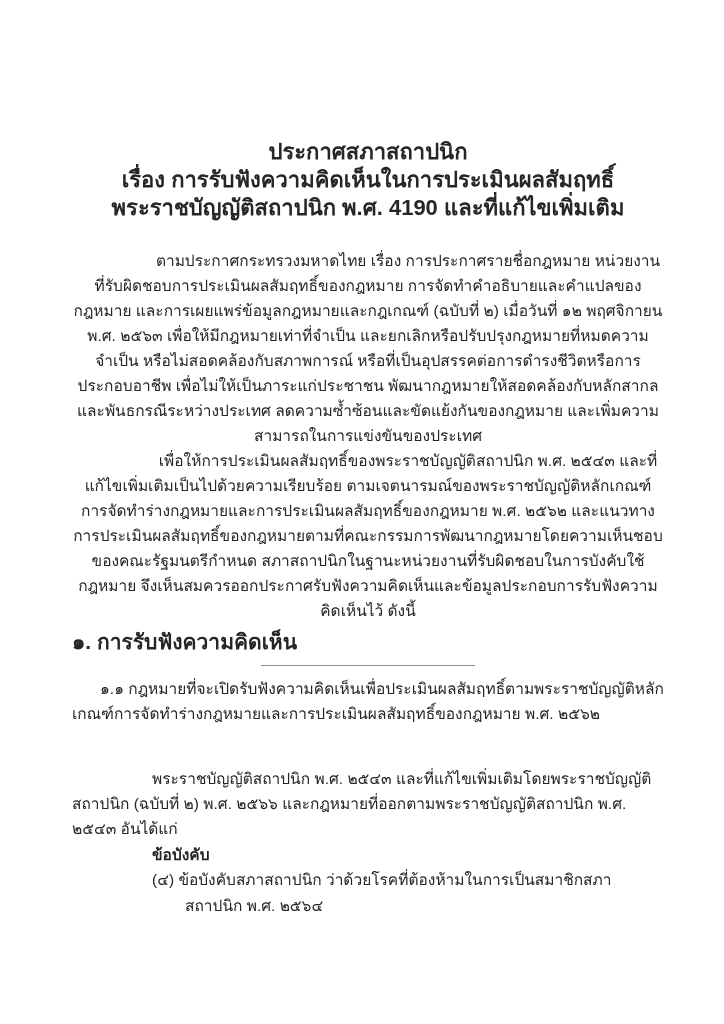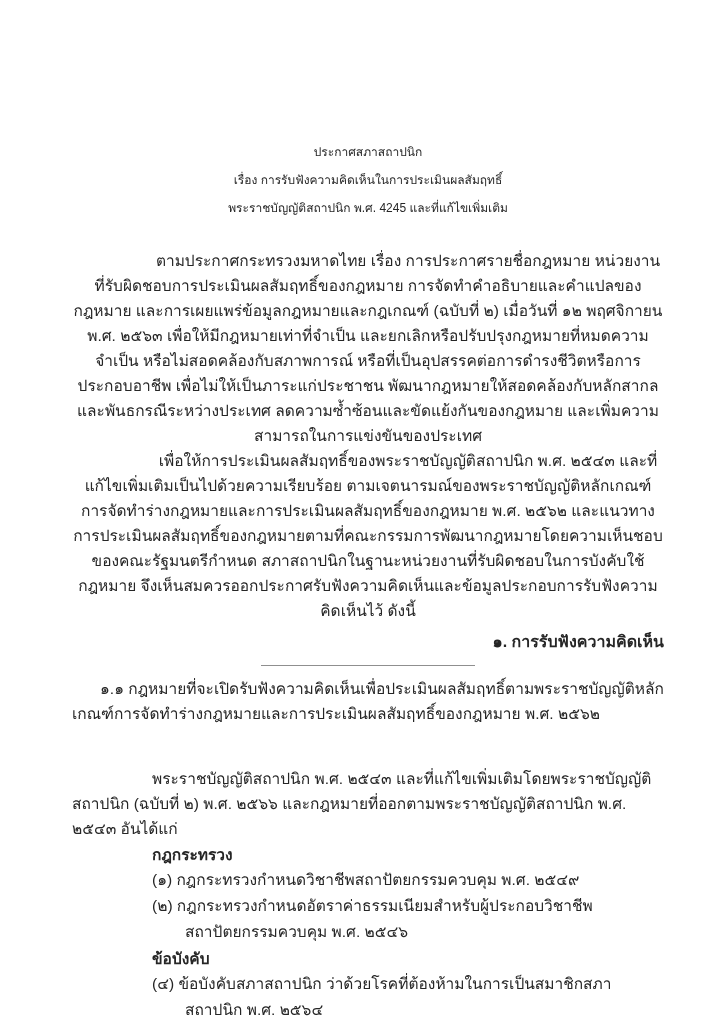--- a/index.html
+++ b/index.html
@@ -26,39 +26,39 @@
     color: #6a6a6a;
     font-size: 9px;
     line-height: 1;
     opacity: .75;
   }
   .speck-1 { left: 68px; top: 46px; transform: rotate(12deg); }
   .speck-2 { left: 28px; top: 68px; transform: rotate(-8deg); font-size: 8px; }
 
   .title-block {
     text-align: center;
-    font-weight: normal;
-    font-size: 12px;
+    font-weight: bold;
+    font-size: 22px;
     line-height: 28px;
     margin-bottom: 26px;
   }
 
   .body-text {
     font-size: 15.5px;
     line-height: 25px;
   }
   .para {
     text-indent: 80px;
     text-align: center;
   }
 
   .section-heading {
-    text-align: right;
+    text-align: left;
     font-weight: bold;
-    font-size: 16px;
+    font-size: 21px;
     margin-top: 6px;
     line-height: 25px;
   }
   .divider {
     width: 214px;
     border: none;
     border-top: 1.5px solid #8f8f8f;
     margin: 11px auto 10px auto;
   }
 
@@ -96,44 +96,33 @@
 <body>
 
 <span class="speck speck-1">`</span>
 <span class="speck speck-2">‵</span>
 
 <div class="page">
 
   <div class="title-block">
     <div>ประกาศสภาสถาปนิก</div>
     <div>เรื่อง การรับฟังความคิดเห็นในการประเมินผลสัมฤทธิ์</div>
-    <div>พระราชบัญญัติสถาปนิก พ.ศ. 4245 และที่แก้ไขเพิ่มเติม</div>
+    <div>พระราชบัญญัติสถาปนิก พ.ศ. 4190 และที่แก้ไขเพิ่มเติม</div>
   </div>
 
   <div class="body-text">
     <p class="para">ตามประกาศกระทรวงมหาดไทย เรื่อง การประกาศรายชื่อกฎหมาย หน่วยงานที่รับผิดชอบการประเมินผลสัมฤทธิ์ของกฎหมาย การจัดทำคำอธิบายและคำแปลของกฎหมาย และการเผยแพร่ข้อมูลกฎหมายและกฎเกณฑ์ (ฉบับที่ ๒) เมื่อวันที่ ๑๒ พฤศจิกายน พ.ศ. ๒๕๖๓ เพื่อให้มีกฎหมายเท่าที่จำเป็น และยกเลิกหรือปรับปรุงกฎหมายที่หมดความจำเป็น หรือไม่สอดคล้องกับสภาพการณ์ หรือที่เป็นอุปสรรคต่อการดำรงชีวิตหรือการประกอบอาชีพ เพื่อไม่ให้เป็นภาระแก่ประชาชน พัฒนากฎหมายให้สอดคล้องกับหลักสากลและพันธกรณีระหว่างประเทศ ลดความซ้ำซ้อนและขัดแย้งกันของกฎหมาย และเพิ่มความสามารถในการแข่งขันของประเทศ</p>
     <p class="para">เพื่อให้การประเมินผลสัมฤทธิ์ของพระราชบัญญัติสถาปนิก พ.ศ. ๒๕๔๓ และที่แก้ไขเพิ่มเติมเป็นไปด้วยความเรียบร้อย ตามเจตนารมณ์ของพระราชบัญญัติหลักเกณฑ์การจัดทำร่างกฎหมายและการประเมินผลสัมฤทธิ์ของกฎหมาย พ.ศ. ๒๕๖๒ และแนวทางการประเมินผลสัมฤทธิ์ของกฎหมายตามที่คณะกรรมการพัฒนากฎหมายโดยความเห็นชอบของคณะรัฐมนตรีกำหนด สภาสถาปนิกในฐานะหน่วยงานที่รับผิดชอบในการบังคับใช้กฎหมาย จึงเห็นสมควรออกประกาศรับฟังความคิดเห็นและข้อมูลประกอบการรับฟังความคิดเห็นไว้ ดังนี้</p>
 
     <div class="section-heading">๑. การรับฟังความคิดเห็น</div>
     <hr class="divider">
 
     <p class="sub-heading">๑.๑ กฎหมายที่จะเปิดรับฟังความคิดเห็นเพื่อประเมินผลสัมฤทธิ์ตามพระราชบัญญัติหลักเกณฑ์การจัดทำร่างกฎหมายและการประเมินผลสัมฤทธิ์ของกฎหมาย พ.ศ. ๒๕๖๒</p>
     <p class="intro">พระราชบัญญัติสถาปนิก พ.ศ. ๒๕๔๓ และที่แก้ไขเพิ่มเติมโดยพระราชบัญญัติสถาปนิก (ฉบับที่ ๒) พ.ศ. ๒๕๖๖ และกฎหมายที่ออกตามพระราชบัญญัติสถาปนิก พ.ศ. ๒๕๔๓ อันได้แก่</p>
 
-    <div class="law-group">
-      <div class="group-header">กฎกระทรวง</div>
-      <p class="law-item">
-        <span class="num">(๑) </span>
-        <span>กฎกระทรวงกำหนดวิชาชีพสถาปัตยกรรมควบคุม พ.ศ. ๒๕๔๙</span>
-      </p>
-      <p class="law-item">
-        <span class="num">(๒) </span>
-        <span>กฎกระทรวงกำหนดอัตราค่าธรรมเนียมสำหรับผู้ประกอบวิชาชีพสถาปัตยกรรมควบคุม พ.ศ. ๒๕๔๖</span>
-      </p>
-    </div>
 
     <div class="law-group">
       <div class="group-header">ข้อบังคับ</div>
       <p class="law-item">
         <span class="num">(๔) </span>
         <span>ข้อบังคับสภาสถาปนิก ว่าด้วยโรคที่ต้องห้ามในการเป็นสมาชิกสภาสถาปนิก พ.ศ. ๒๕๖๔</span>
       </p>
     </div>
   </div>
 

